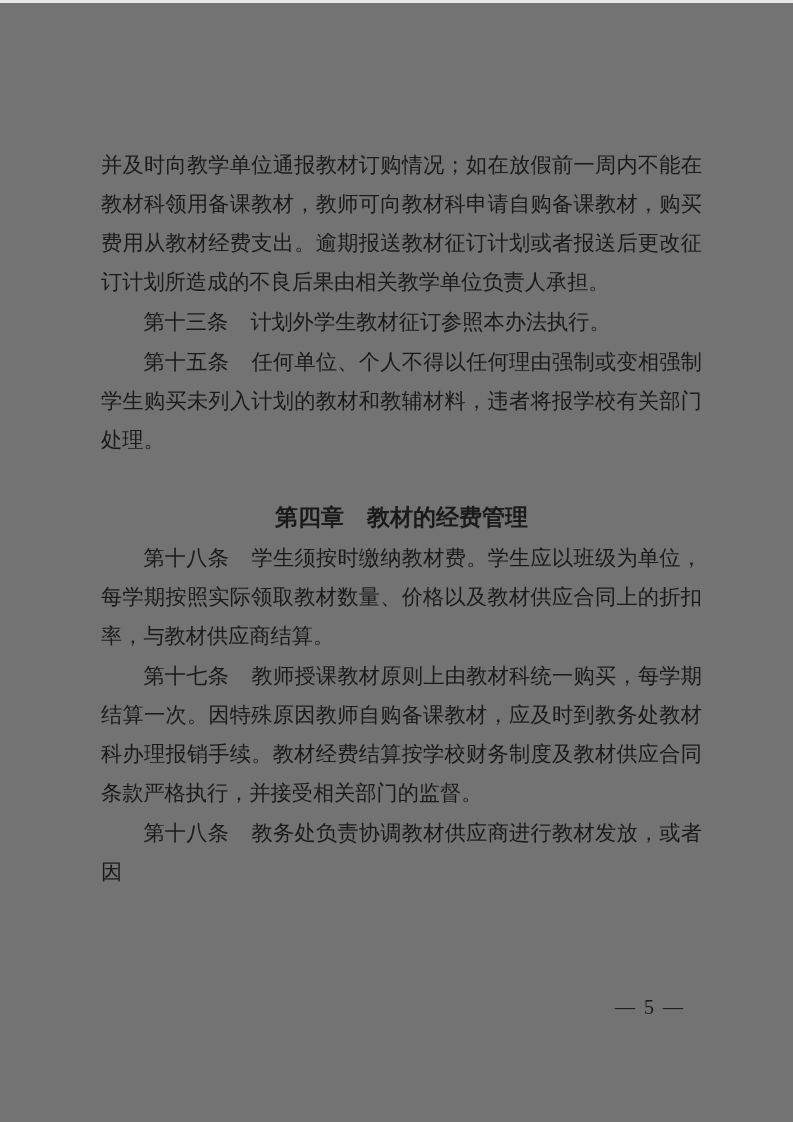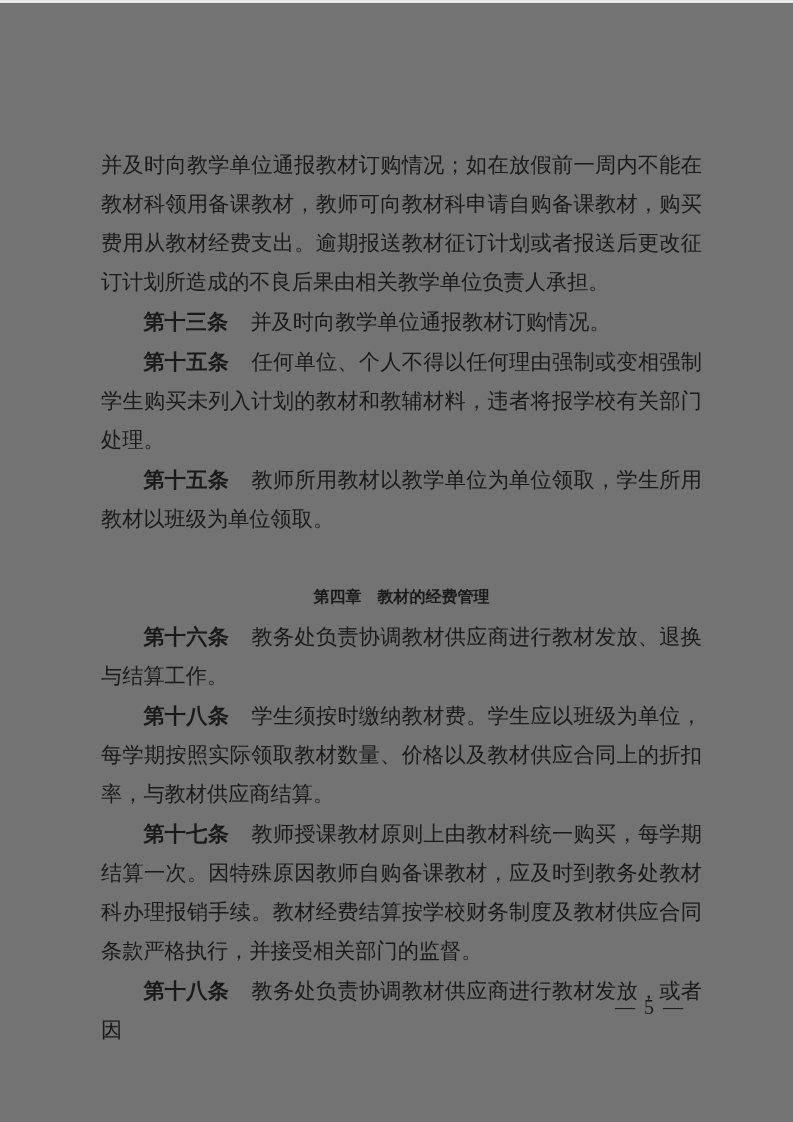--- a/index.html
+++ b/index.html
@@ -29,28 +29,28 @@
   }
   .content p {
     margin: 0;
     padding: 0;
   }
   .par-indent {
     text-indent: 2em;
   }
   .article-label {
     font-family: "Liberation Sans", sans-serif;
-    font-weight: bold;
+    font-weight: normal;
     margin-right: 1.05em;
   }
   .chapter-heading {
     margin: 38px 0 1px 0;
     font-family: "Liberation Sans", sans-serif;
     font-weight: bold;
-    font-size: 16px;
+    font-size: 23px;
     line-height: 39px;
     text-align: center;
     text-indent: 0;
   }
   .chapter-gap {
     display: inline-block;
     width: 1em;
   }
   .page-number {
     position: absolute;
@@ -69,38 +69,32 @@
 <body>
 
 <div class="page">
   <div class="content">
 
     <p class="par-plain">
       <span>并及时向教学单位通报教材订购情况；如在放假前一周内不能在教材科领用备课教材，教师可向教材科申请自购备课教材，购买费用从教材经费支出。逾期报送教材征订计划或者报送后更改征订计划所造成的不良后果由相关教学单位负责人承担。</span>
     </p>
 
     <p class="par-indent">
-      <span class="article-label">第十三条</span><span>并及时向教学单位通报教材订购情况。</span>
+      <span class="article-label">第十三条</span><span>计划外学生教材征订参照本办法执行。</span>
     </p>
 
     <p class="par-indent">
       <span class="article-label">第十五条</span><span>任何单位、个人不得以任何理由强制或变相强制学生购买未列入计划的教材和教辅材料，违者将报学校有关部门处理。</span>
     </p>
 
-    <p class="par-indent">
-      <span class="article-label">第十五条</span><span>教师所用教材以教学单位为单位领取，学生所用教材以班级为单位领取。</span>
-    </p>
 
     <h2 class="chapter-heading">
       <span>第四章</span><span class="chapter-gap"></span><span>教材的经费管理</span>
     </h2>
 
-    <p class="par-indent">
-      <span class="article-label">第十六条</span><span>教务处负责协调教材供应商进行教材发放、退换与结算工作。</span>
-    </p>
 
     <p class="par-indent">
       <span class="article-label">第十八条</span><span>学生须按时缴纳教材费。学生应以班级为单位，每学期按照实际领取教材数量、价格以及教材供应合同上的折扣率，与教材供应商结算。</span>
     </p>
 
     <p class="par-indent">
       <span class="article-label">第十七条</span><span>教师授课教材原则上由教材科统一购买，每学期结算一次。因特殊原因教师自购备课教材，应及时到教务处教材科办理报销手续。教材经费结算按学校财务制度及教材供应合同条款严格执行，并接受相关部门的监督。</span>
     </p>
 
     <p class="par-indent">

